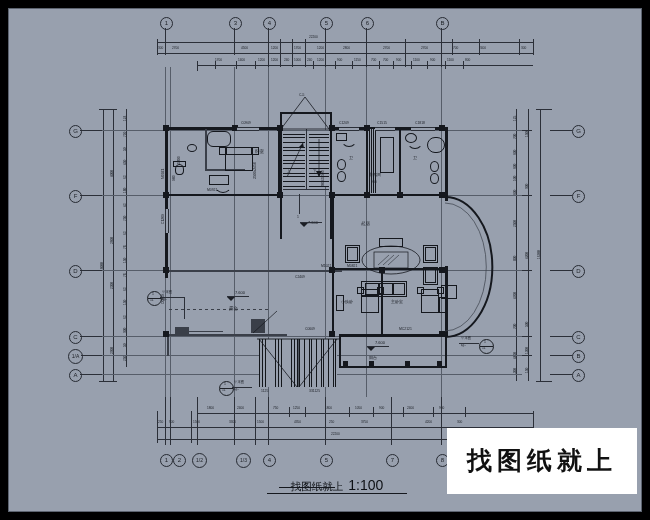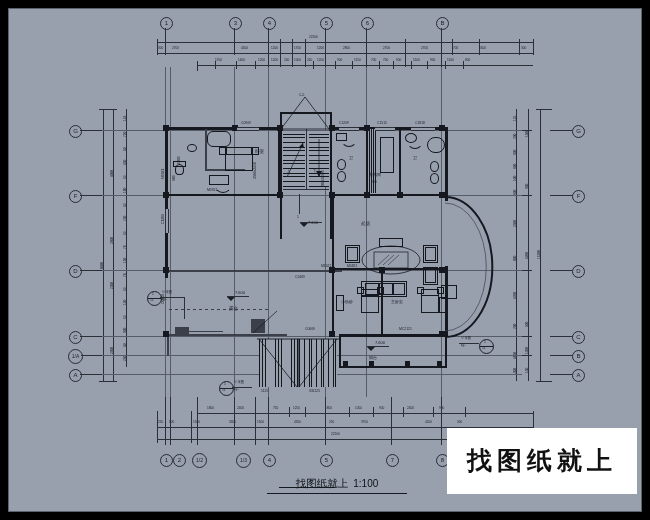--- a/index.html
+++ b/index.html
@@ -24,21 +24,21 @@
   .smtxt{position:absolute;font-size:3.4px;color:#1b1e25;white-space:nowrap;}
   .smtxt.v{transform-origin:left top;transform:rotate(-90deg);}
   .elev{position:absolute;font-size:4px;color:#16191f;white-space:nowrap;}
   .tri{position:absolute;width:0;height:0;border-left:4px solid transparent;border-right:4px solid transparent;
        border-top:4px solid #1b1e25;}
   .detmark{position:absolute;width:13px;height:13px;border:1px solid #1d2026;border-radius:50%;}
   .detmark:after{content:"";position:absolute;left:0;top:6px;width:13px;height:1px;background:#1d2026;}
   
   #title{position:absolute;text-align:center;color:#0d1014;font-size:10.5px;white-space:nowrap;
          font-family:"Liberation Sans",sans-serif;}
-  #title .scale{font-size:10px;}
+  #title .scale{font-size:14px;}
   #titlerule{position:absolute;height:1px;background:#15181e;}
   #titlerule2{position:absolute;height:1px;background:#15181e;}
   
   #wm{position:absolute;background:#fff;display:flex;flex-direction:row;align-items:center;
       justify-content:center;padding:3px 10px 5px 10px;box-sizing:border-box;}
   #wm .cn{font-size:25px;font-weight:bold;color:#111;letter-spacing:5px;line-height:1.05;
           font-family:"Liberation Sans",sans-serif;}
   #wm .en{font-size:17px;font-weight:bold;color:#1a2f9c;letter-spacing:1px;line-height:1.1;
           font-family:"Liberation Sans",sans-serif;}
   

